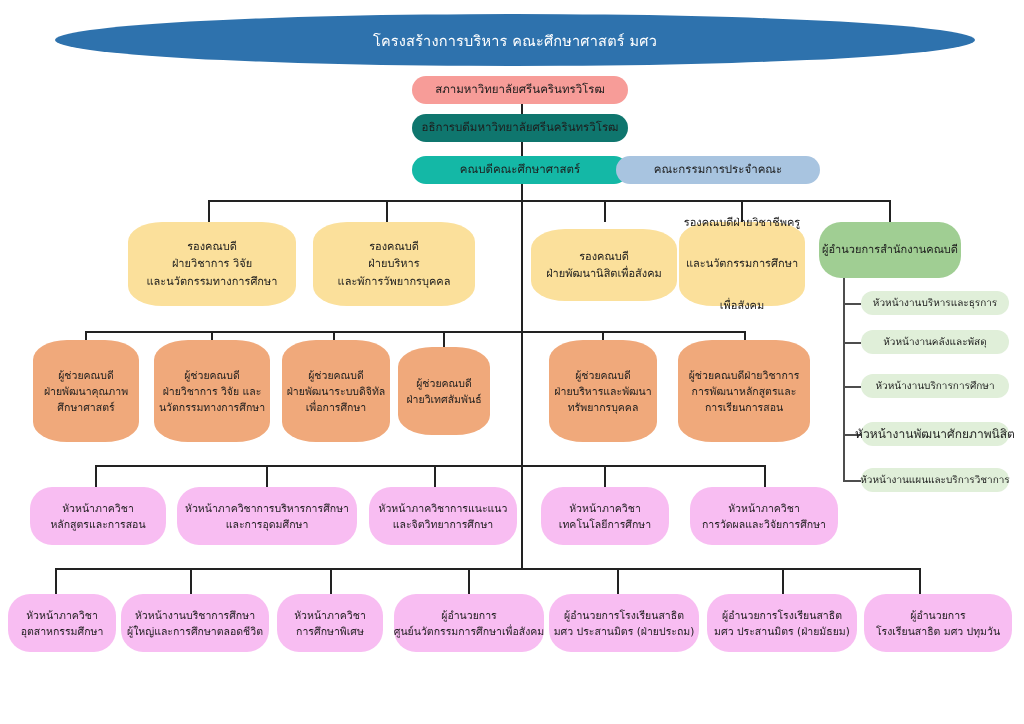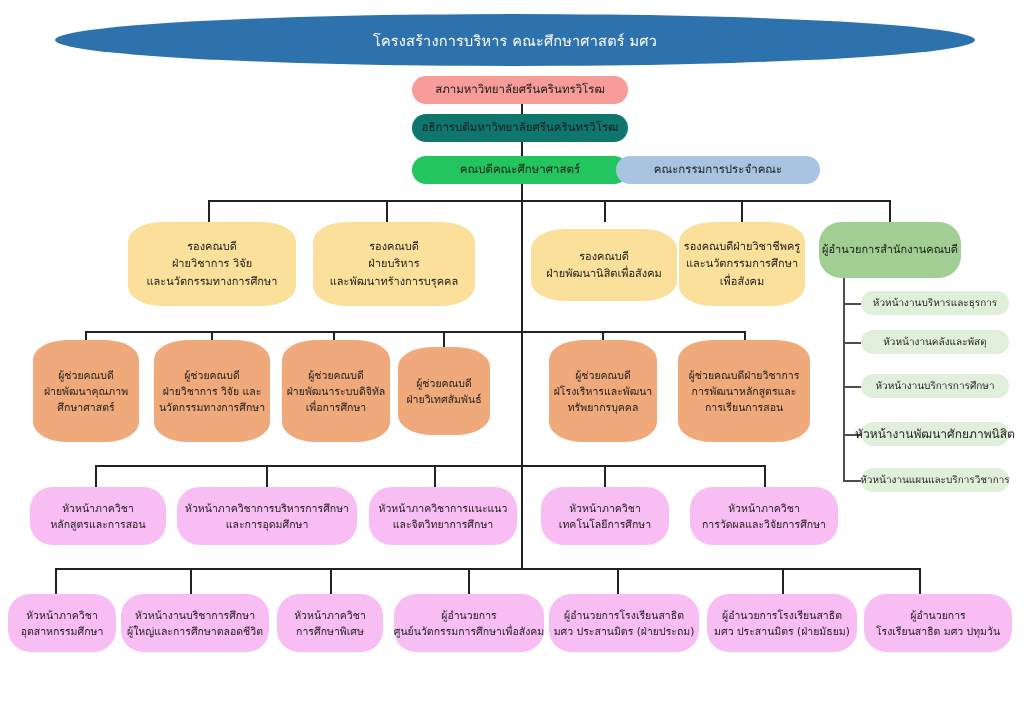--- a/index.html
+++ b/index.html
@@ -36,21 +36,21 @@
   }
 
   
   .pill{border-radius:999px;}
   .soft{border-radius:22px;}
   .barrel{border-radius:34px/20px;}
 
   
   .c-council{background:#F79C98;}
   .c-rector {background:#0f766e;}
-  .c-dean   {background:#22c55e;}
+  .c-dean   {background:#14b8a6;}
   .c-comm   {background:#A8C4E0;}
   .c-vice   {background:#FBE09B;}
   .c-asst   {background:#F0A97B;}
   .c-office {background:#A0CE93;}
   .c-sub    {background:#E0EFD9;}
   .c-dept   {background:#F8BDF2;}
 
   
   .ln-v,.ln-h{position:absolute;background:#222222;z-index:1;}
   .ln-v{width:2px;}
@@ -103,29 +103,29 @@
 
   <div class="node barrel c-vice" style="left:128px;top:222px;width:168px;height:84px;font-size:11px;">
     <span class="ln">รองคณบดี</span>
     <span class="ln">ฝ่ายวิชาการ วิจัย</span>
     <span class="ln">และนวัตกรรมทางการศึกษา</span>
   </div>
 
   <div class="node barrel c-vice" style="left:313px;top:222px;width:162px;height:84px;font-size:11px;">
     <span class="ln">รองคณบดี</span>
     <span class="ln">ฝ่ายบริหาร</span>
-    <span class="ln">และพัฒนาทรัางการบรุคคล</span>
+    <span class="ln">และพัการวัพยากรบุคคล</span>
   </div>
 
   <div class="node barrel c-vice" style="left:531px;top:229px;width:146px;height:72px;font-size:11px;">
     <span class="ln">รองคณบดี</span>
     <span class="ln">ฝ่ายพัฒนานิสิตเพื่อสังคม</span>
   </div>
 
-  <div class="node barrel c-vice" style="left:679px;top:222px;width:126px;height:84px;font-size:11px;">
+  <div class="node barrel c-vice" style="left:679px;top:222px;width:126px;height:84px;font-size:11px;gap:24px;">
     <span class="ln">รองคณบดีฝ่ายวิชาชีพครู</span>
     <span class="ln">และนวัตกรรมการศึกษา</span>
     <span class="ln">เพื่อสังคม</span>
   </div>
 
   <div class="node soft c-office" style="left:819px;top:222px;width:142px;height:56px;font-size:11px;">
     <span class="ln">ผู้อำนวยการสำนักงานคณบดี</span>
   </div>
 
   <div class="ln-thin v" style="left:843px;top:278px;height:203px;"></div>
@@ -177,21 +177,21 @@
     <span class="ln">เพื่อการศึกษา</span>
   </div>
 
   <div class="node barrel c-asst" style="left:398px;top:347px;width:92px;height:88px;font-size:10.5px;">
     <span class="ln">ผู้ช่วยคณบดี</span>
     <span class="ln">ฝ่ายวิเทศสัมพันธ์</span>
   </div>
 
   <div class="node barrel c-asst" style="left:549px;top:340px;width:108px;height:102px;font-size:10.5px;">
     <span class="ln">ผู้ช่วยคณบดี</span>
-    <span class="ln">ฝ่โรงเริหารและพัฒนา</span>
+    <span class="ln">ฝ่ายบริหารและพัฒนา</span>
     <span class="ln">ทรัพยากรบุคคล</span>
   </div>
 
   <div class="node barrel c-asst" style="left:678px;top:340px;width:132px;height:102px;font-size:10.5px;">
     <span class="ln">ผู้ช่วยคณบดีฝ่ายวิชาการ</span>
     <span class="ln">การพัฒนาหลักสูตรและ</span>
     <span class="ln">การเรียนการสอน</span>
   </div>
 
   <div class="ln-h" style="left:95px;top:465px;width:670px;"></div>

